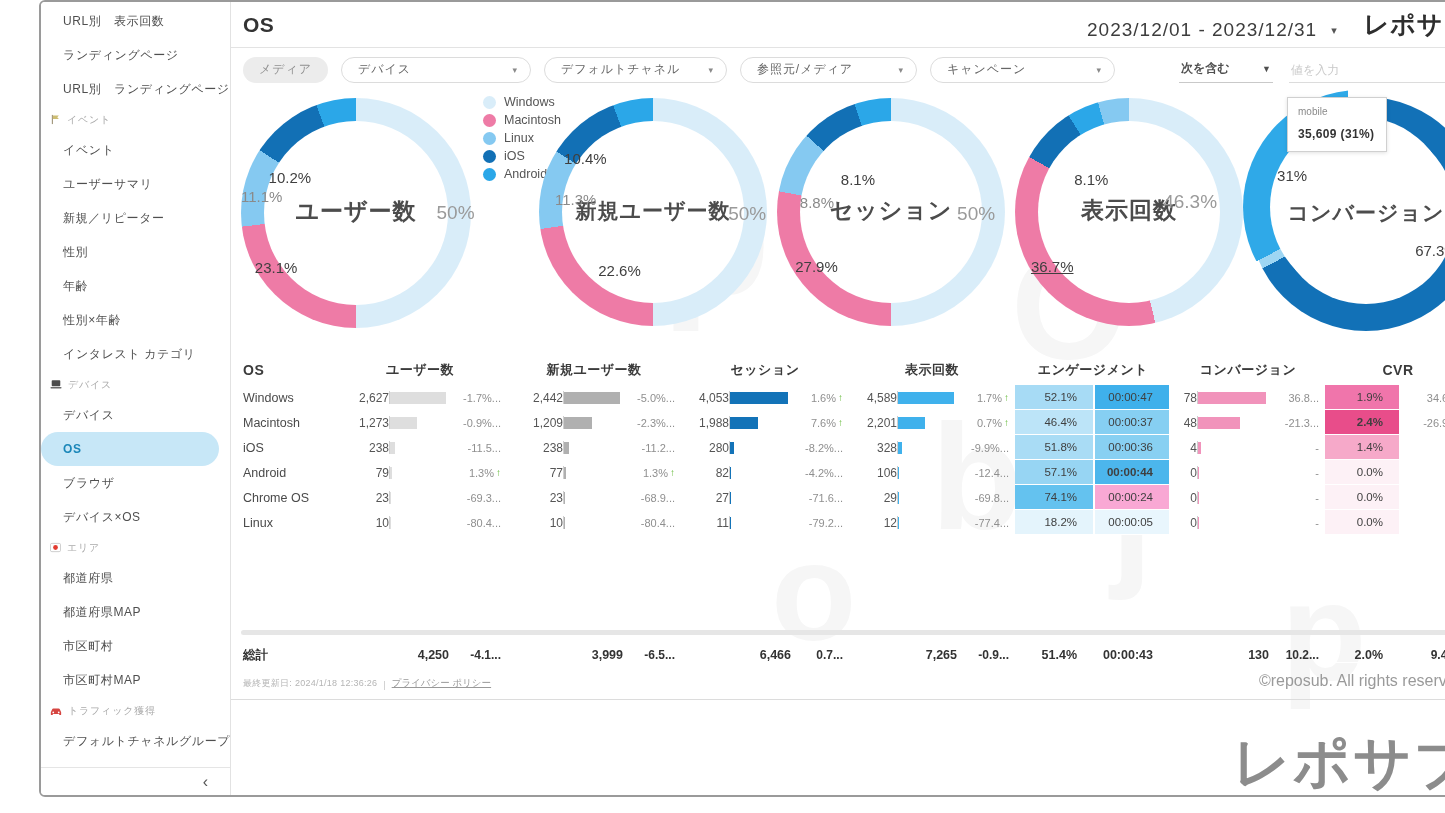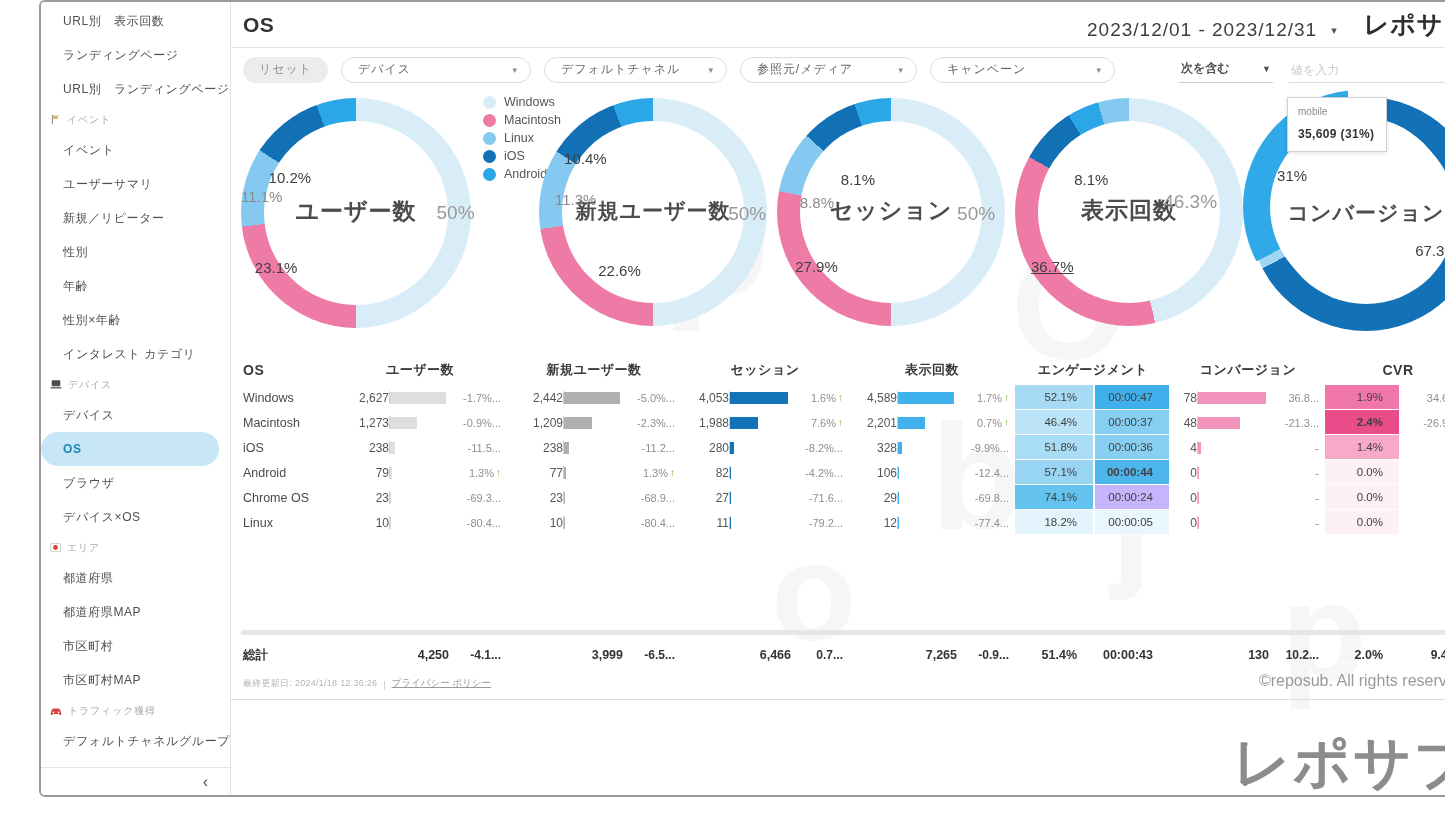--- a/index.html
+++ b/index.html
@@ -172,21 +172,21 @@
       <div class="top-right">
         <span class="daterange">
           <span>2023/12/01 - 2023/12/31</span>
           <span class="caret">▾</span>
         </span>
         <span class="logo">レポサブ</span>
       </div>
     </header>
 
     <div class="filterbar layer">
-      <button class="reset">リセット</button>
+      <button class="reset">メディア</button>
       <span id="filter-pills" style="display:flex;">
           <span class="fpill" style="width: 190px;">
             <span>デバイス</span>
             <span class="caret">▾</span>
           </span>
           <span class="fpill" style="width: 183px;">
             <span>デフォルトチャネル</span>
             <span class="caret">▾</span>
           </span>
           <span class="fpill" style="width: 177px;">
@@ -487,21 +487,21 @@
             </div>
             <div class="c c-delta">-71.6...</div>
             <div class="c c-val">29</div>
             <div class="c c-bar">
               <div class="barwrap">
                 <div class="bar" style="width: 1px; background: rgb(63, 177, 236);"></div>
               </div>
             </div>
             <div class="c c-delta">-69.8...</div>
             <div class="c heat" style="background: rgb(100, 194, 239);">74.1%</div>
-            <div class="c heat" style="background: #c4b5fd;">00:00:24</div>
+            <div class="c heat" style="background: #f9a8d4;">00:00:24</div>
             <div class="c c-val">0</div>
             <div class="c c-bar">
               <div class="barwrap">
                 <div class="bar" style="width: 1px; background: rgb(241, 147, 187);"></div>
               </div>
             </div>
             <div class="c c-delta">-</div>
             <div class="c heat" style="background: rgb(253, 241, 246);">0.0%</div>
             <div class="c c-delta">-</div>
           </div>

